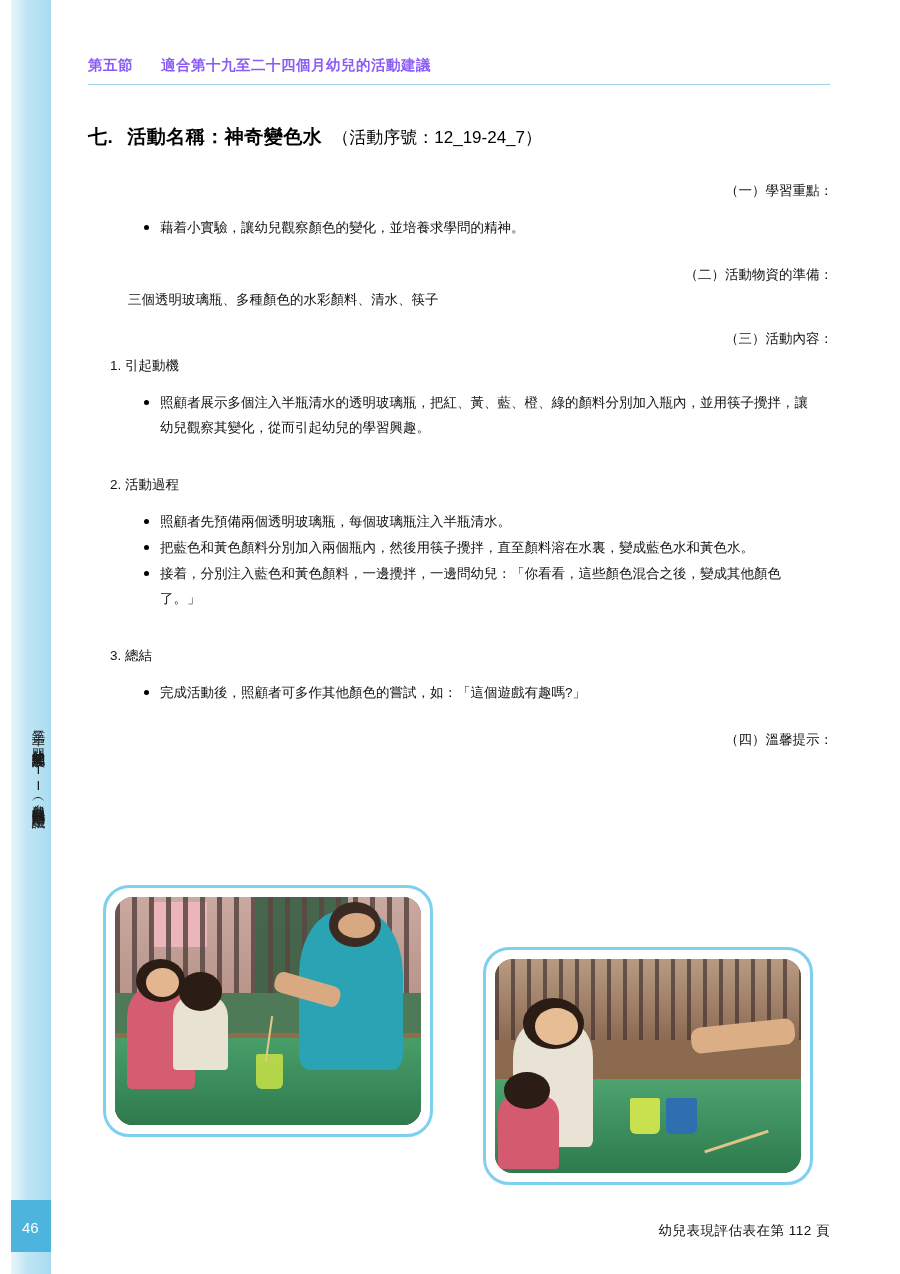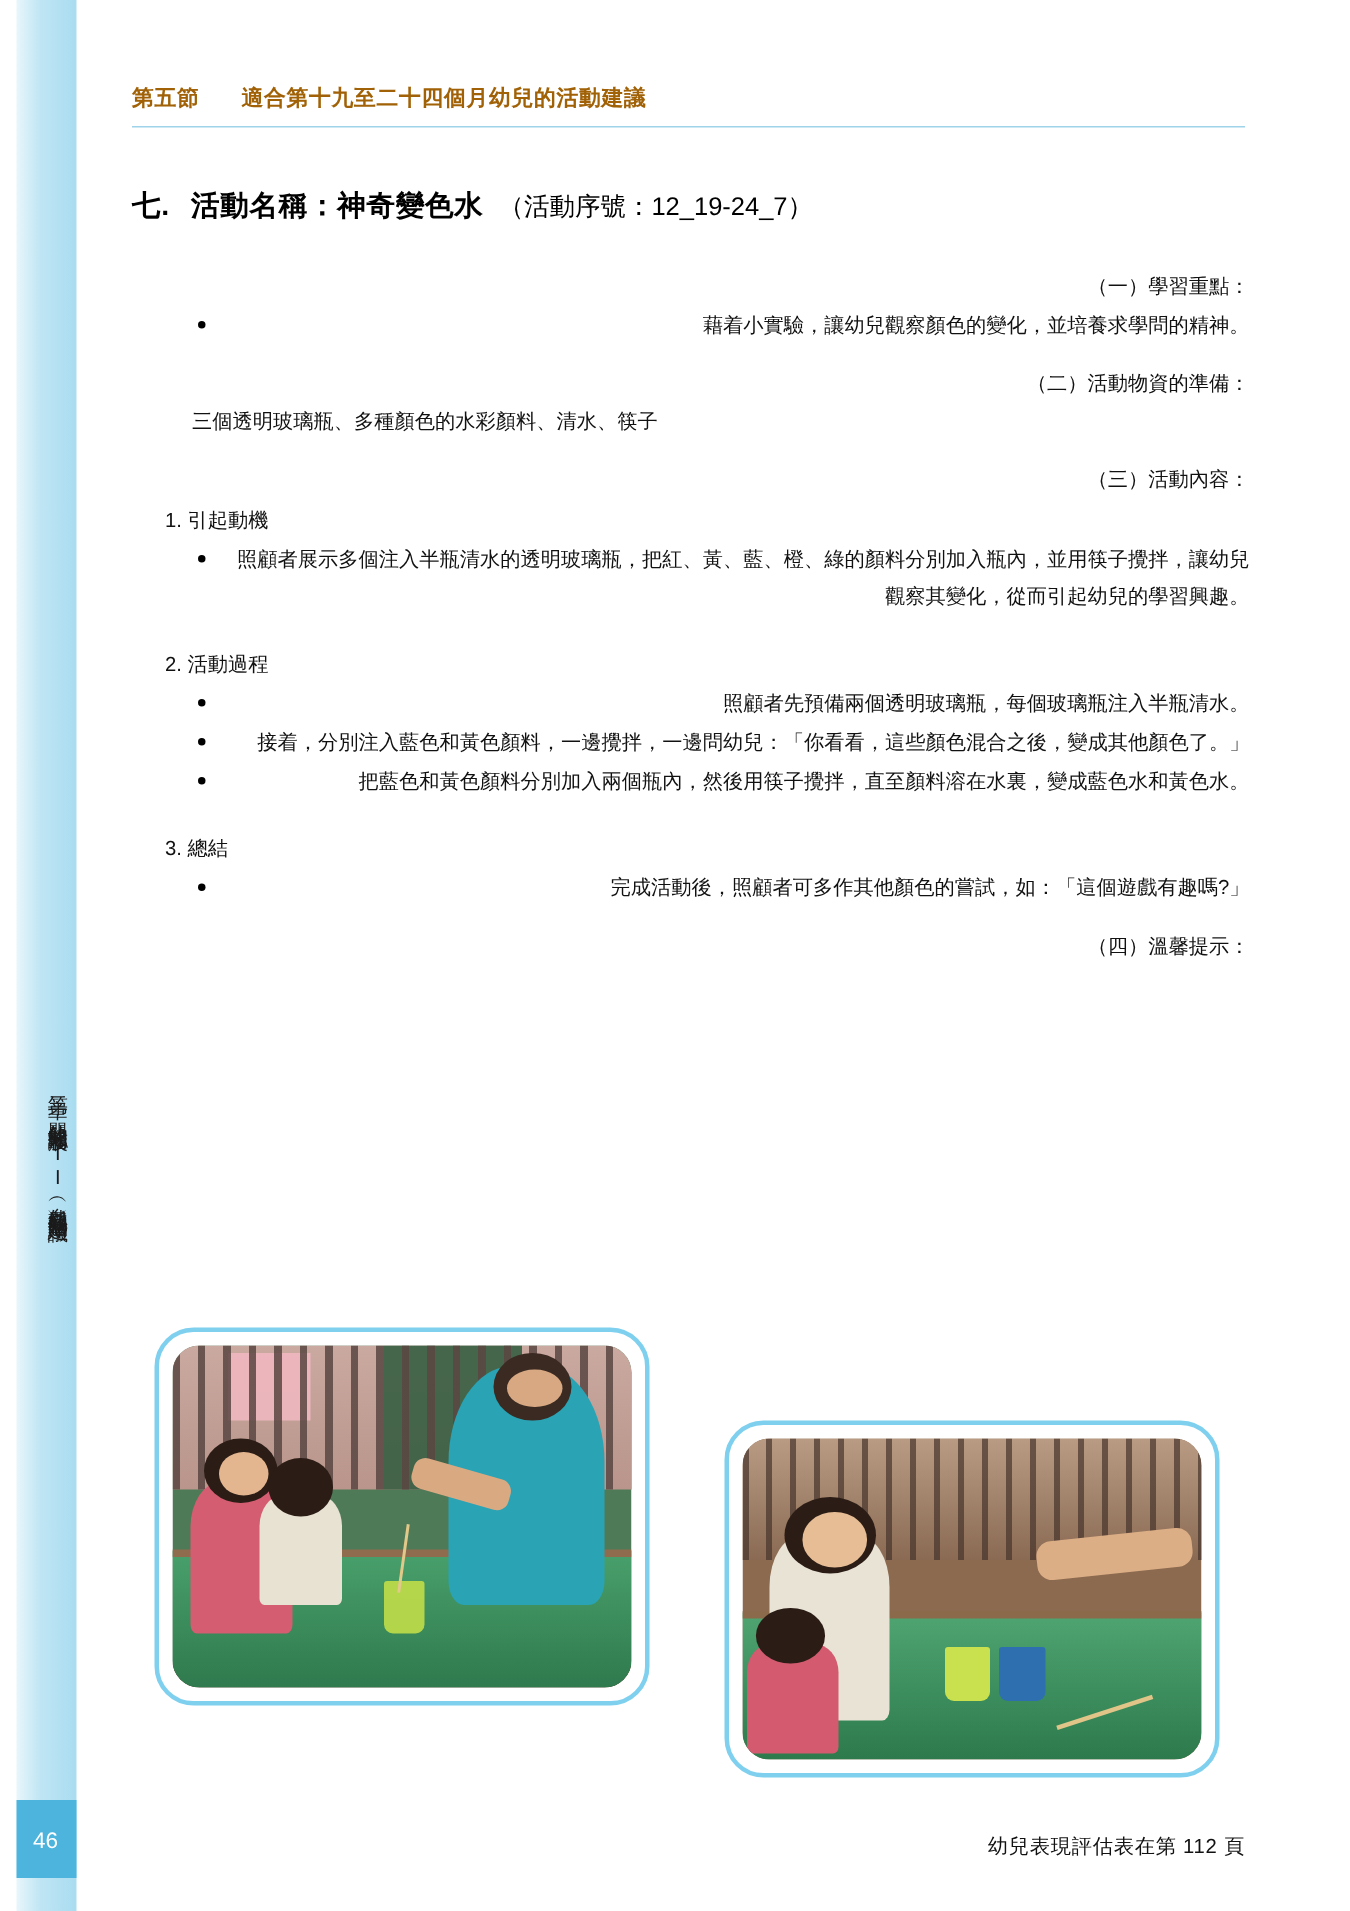--- a/index.html
+++ b/index.html
@@ -65,21 +65,21 @@
     z-index: 3;
   }
 
   
   .section-header {
     position: absolute;
     left: 88px;
     top: 56px;
     font-size: 14.5px;
     font-weight: bold;
-    color: #a16207;
+    color: #8b5cf6;
     letter-spacing: 0.5px;
   }
   .section-header .sh-num { margin-right: 28px; }
   .header-rule {
     position: absolute;
     left: 88px;
     top: 84px;
     width: 742px;
     height: 1px;
     background: #9fd3ea;
@@ -113,23 +113,22 @@
     line-height: 25px;
     color: #111;
   }
   .block { margin-bottom: 4px; }
   .sub-head { margin: 0; text-align: right; }
   .plain-indent { margin-left: 40px; }
   .num-item { margin-left: 22px; margin-top: 2px; }
 
   ul.bullets {
     list-style: none;
-    margin: 0;
+    margin: 12px;
     padding: 0;
-    text-align: right;
   }
   ul.bullets > li {
     position: relative;
     padding-left: 16px;
     margin-left: 44px;
     margin-top: 1px;
   }
   ul.bullets > li::before {
     content: "";
     position: absolute;
@@ -263,22 +262,22 @@
     <div class="num-item">1. 引起動機</div>
     <ul class="bullets">
       <li>照顧者展示多個注入半瓶清水的透明玻璃瓶，把紅、黃、藍、橙、綠的顏料分別加入瓶內，並用筷子攪拌，讓幼兒觀察其變化，從而引起幼兒的學習興趣。</li>
     </ul>
 
     <div class="gap-md"></div>
 
     <div class="num-item">2. 活動過程</div>
     <ul class="bullets">
       <li>照顧者先預備兩個透明玻璃瓶，每個玻璃瓶注入半瓶清水。</li>
+      <li>把藍色和黃色顏料分別加入兩個瓶內，然後用筷子攪拌，直至顏料溶在水裏，變成藍色水和黃色水。</li>
       <li>接着，分別注入藍色和黃色顏料，一邊攪拌，一邊問幼兒：「你看看，這些顏色混合之後，變成其他顏色了。」</li>
-      <li>把藍色和黃色顏料分別加入兩個瓶內，然後用筷子攪拌，直至顏料溶在水裏，變成藍色水和黃色水。</li>
     </ul>
 
     <div class="gap-md"></div>
 
     <div class="num-item">3. 總結</div>
     <ul class="bullets">
       <li>完成活動後，照顧者可多作其他顏色的嘗試，如：「這個遊戲有趣嗎?」</li>
     </ul>
   </div>
 

